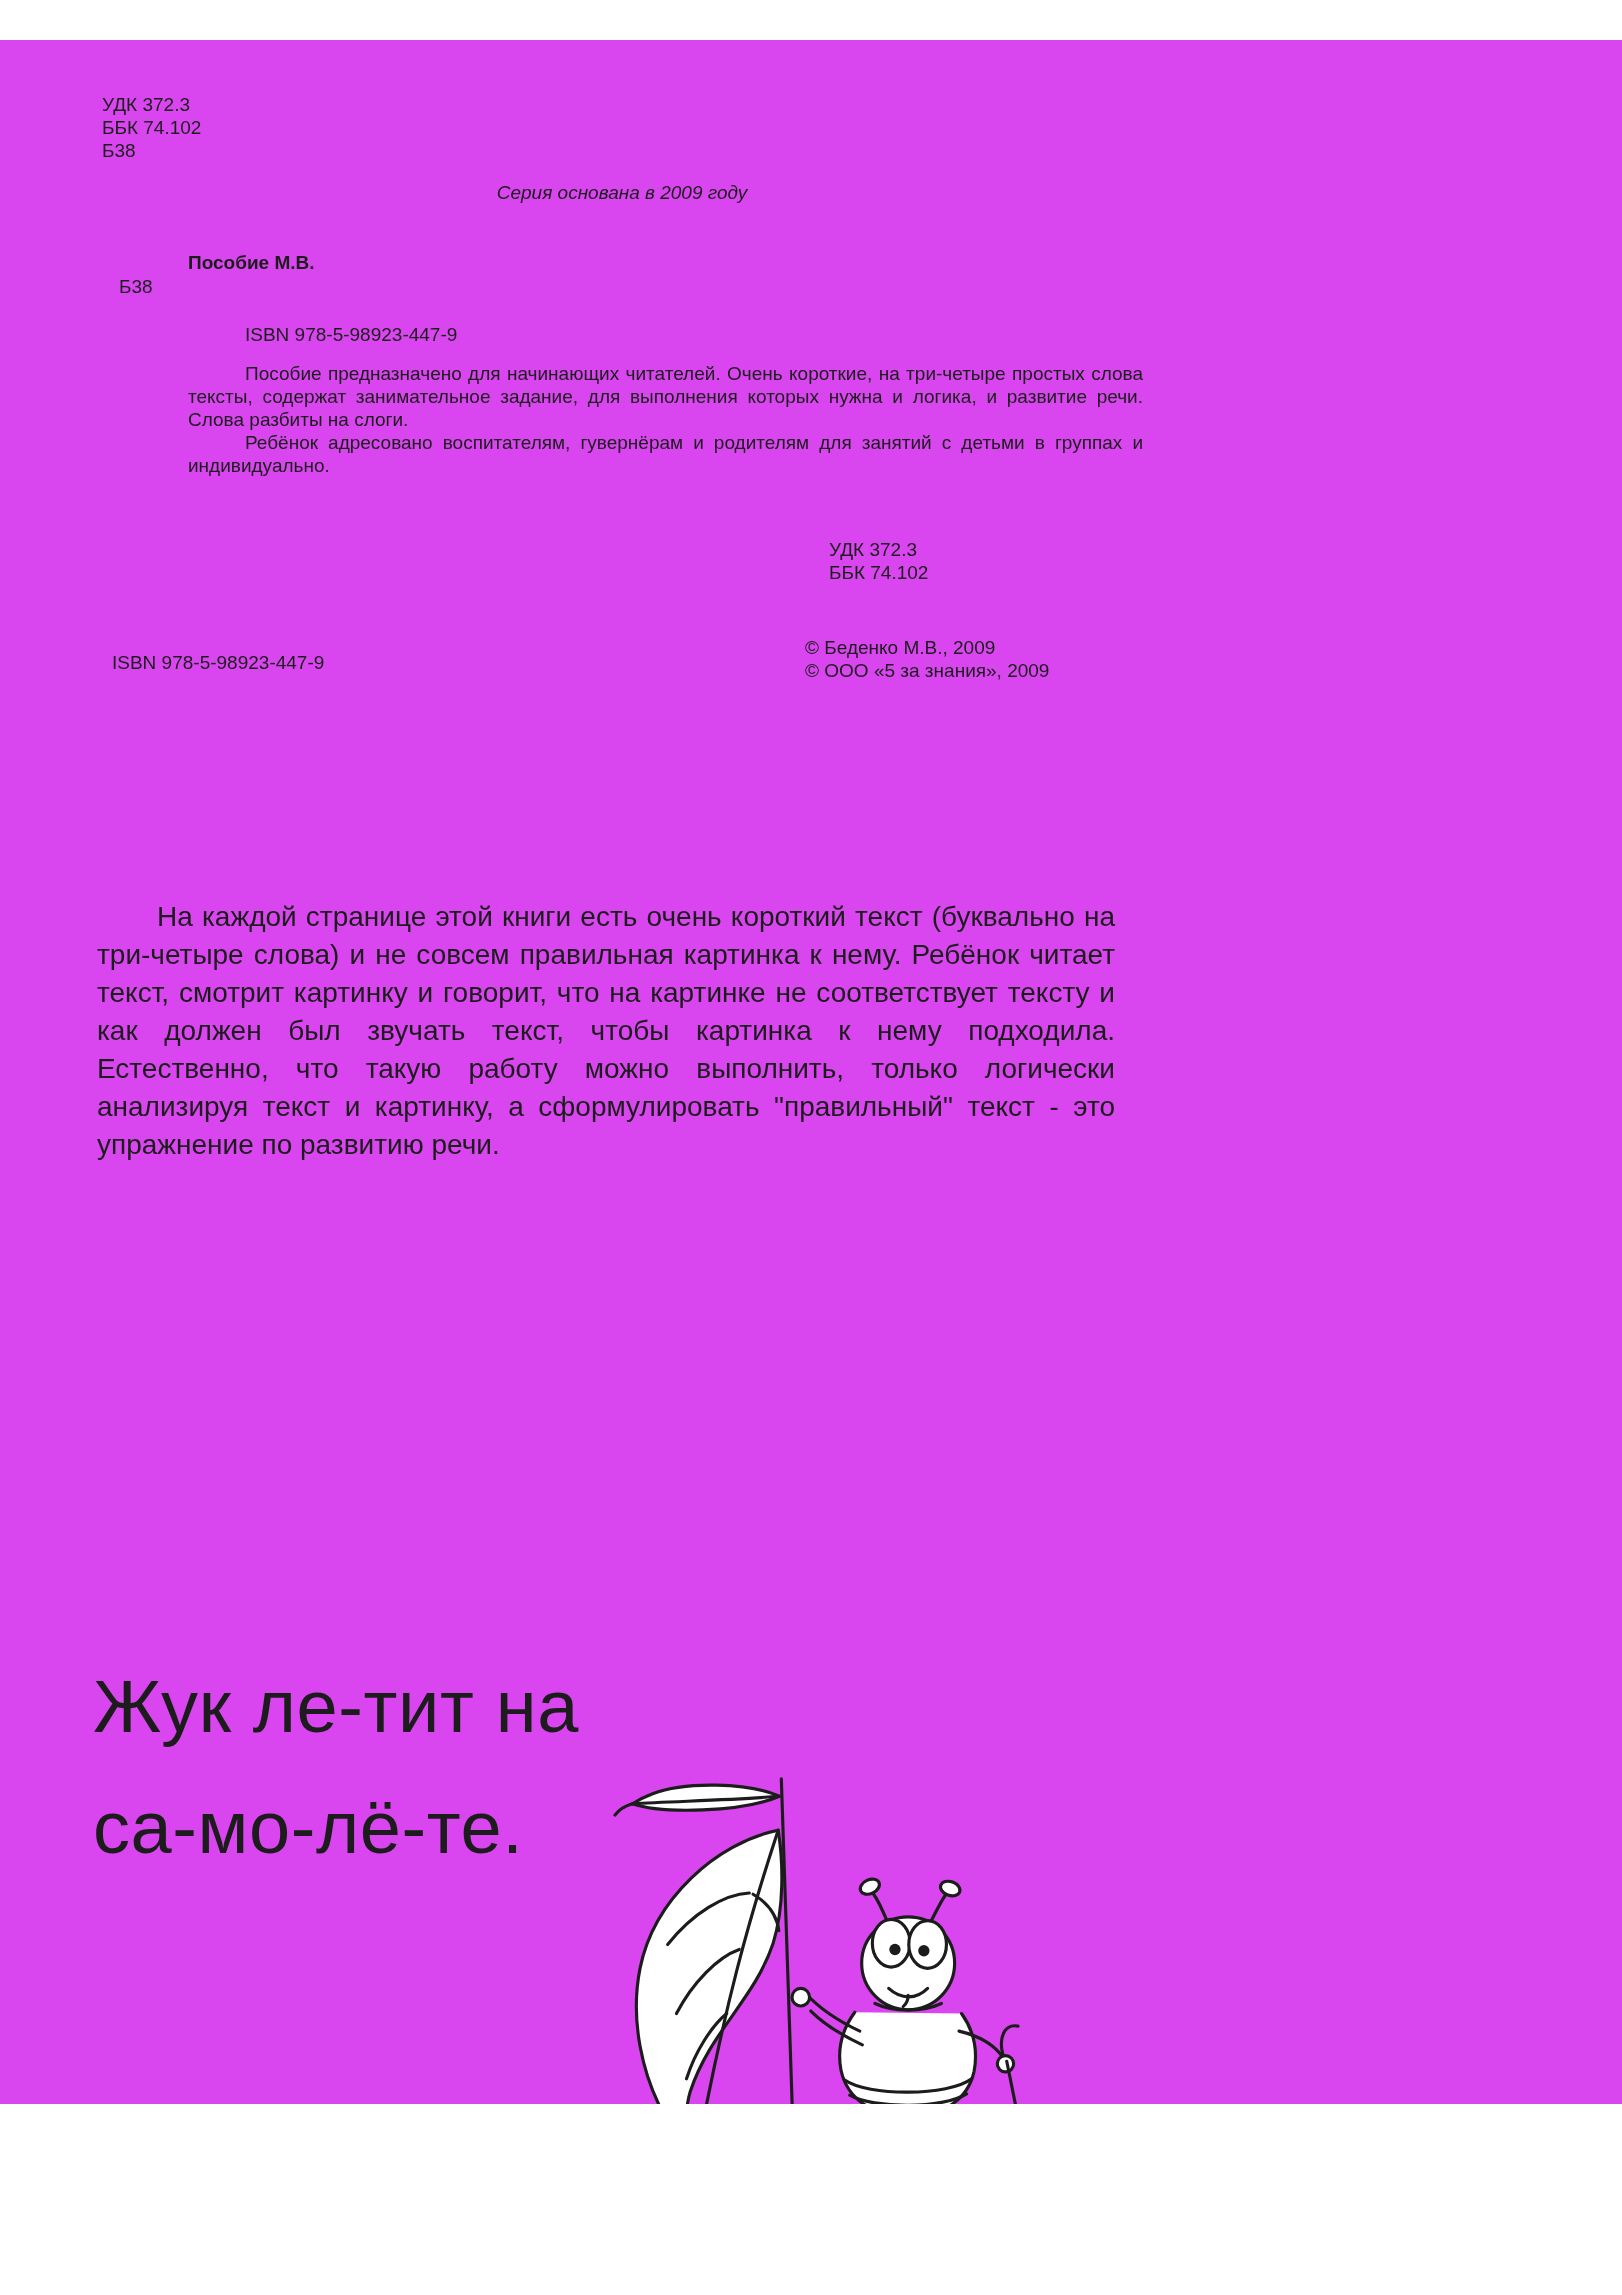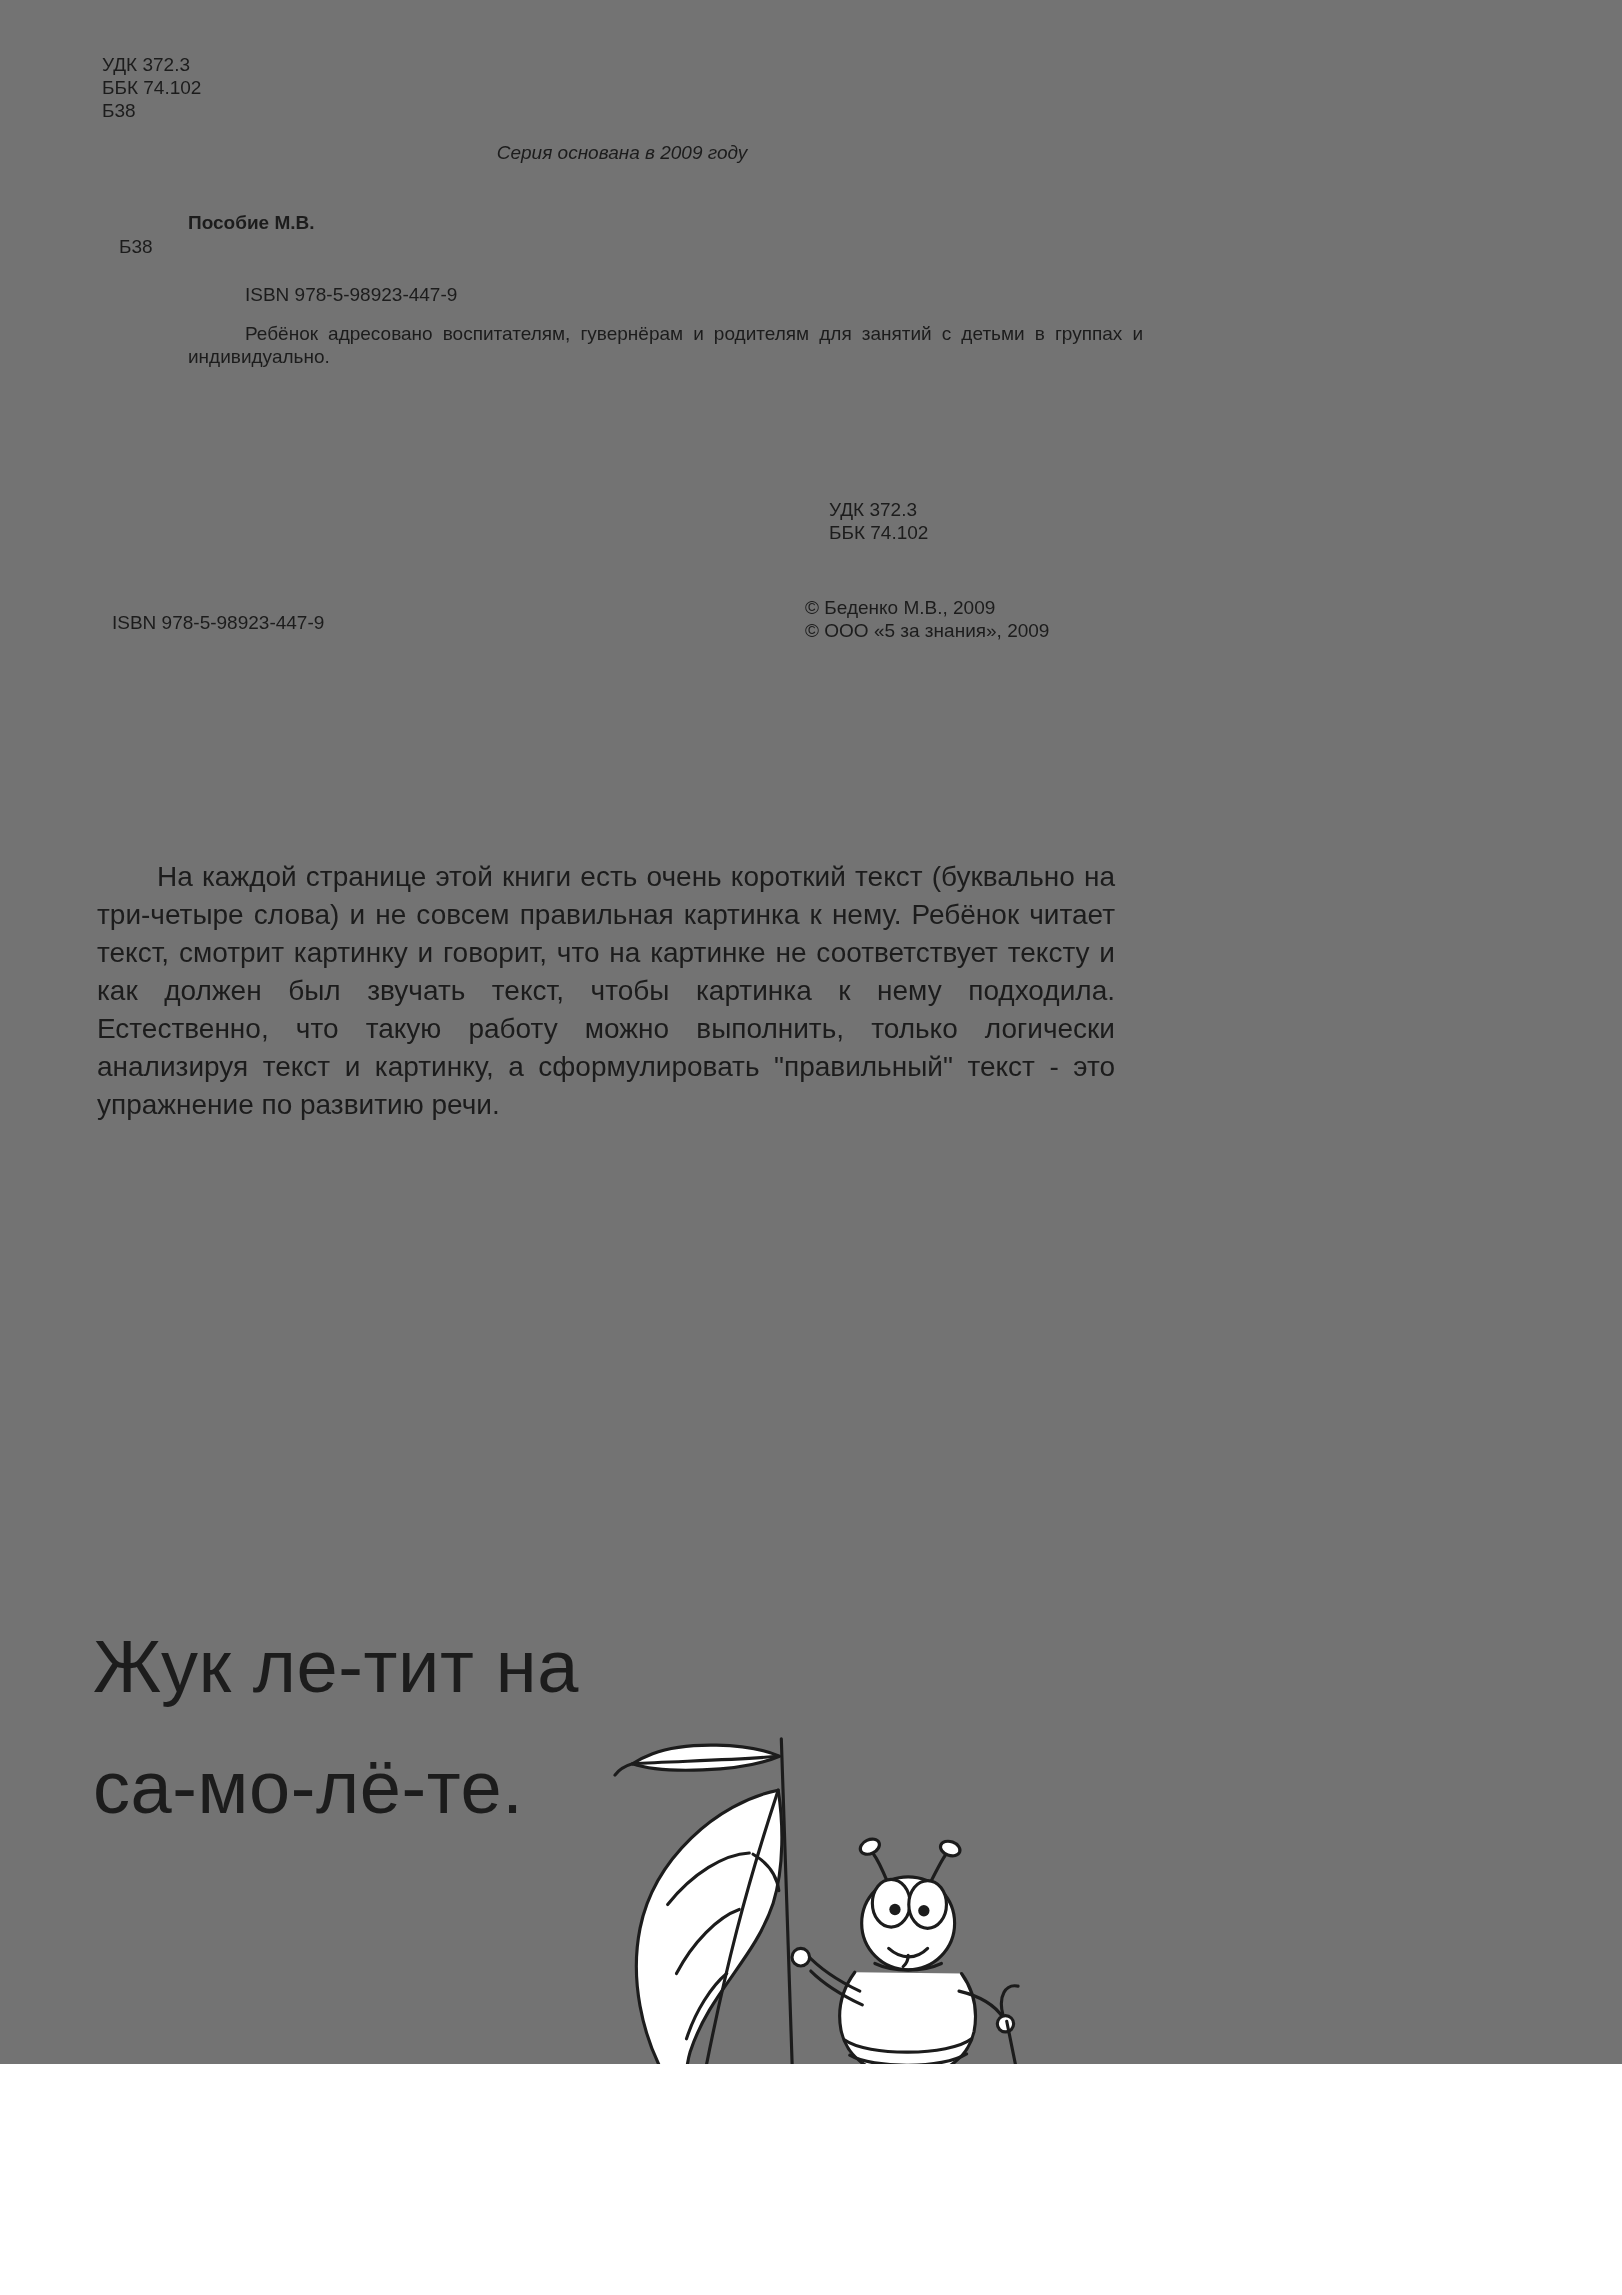--- a/index.html
+++ b/index.html
@@ -1,23 +1,24 @@
 <!DOCTYPE html>
 <html style="font-size:10px"><head>
 <meta charset="utf-8">
 <style>
   html, body { margin: 0; padding: 0; background: #ffffff; }
   .page {
     position: relative;
     width: 1623px;
     height: 2064px;
-    background: #737373;
+    background: #d946ef;
     font-family: "Liberation Sans", sans-serif;
     color: #1c1c1c;
     overflow: hidden;
+    margin-top: 40px;
   }
   .abs { position: absolute; }
   .small { font-size: 19px; line-height: 23px; }
 
   .imprint-block { left: 102px; top: 53px; }
   .series-note { left: 377px; top: 141px; width: 490px; text-align: center; font-style: italic; }
 
   .bib-author { left: 188px; top: 211px; font-weight: bold; }
   .bib-code   { left: 119px; top: 235px; }
   .bib-entry  { left: 188px; top: 235px; width: 898px; text-indent: 57px; }
@@ -51,20 +52,21 @@
     <div>Б38</div>
   </div>
 
   <div class="abs small series-note">Серия основана в 2009 году</div>
 
   <div class="abs small bib-author">Пособие М.В.</div>
   <div class="abs small bib-code">Б38</div>
   <div class="abs small bib-isbn">ISBN 978-5-98923-447-9</div>
 
   <div class="abs small annotation">
+    <p>Пособие предназначено для начинающих читателей. Очень короткие, на три-четыре простых слова тексты, содержат занимательное задание, для выполнения которых нужна и логика, и развитие речи. Слова разбиты на слоги.</p>
     <p>Ребёнок адресовано воспитателям, гувернёрам и родителям для занятий с детьми в группах и индивидуально.</p>
   </div>
 
   <div class="abs small class-right">
     <div>УДК 372.3</div>
     <div>ББК 74.102</div>
   </div>
 
   <div class="abs small copyright-block">
     <div>©  Беденко М.В., 2009</div>

